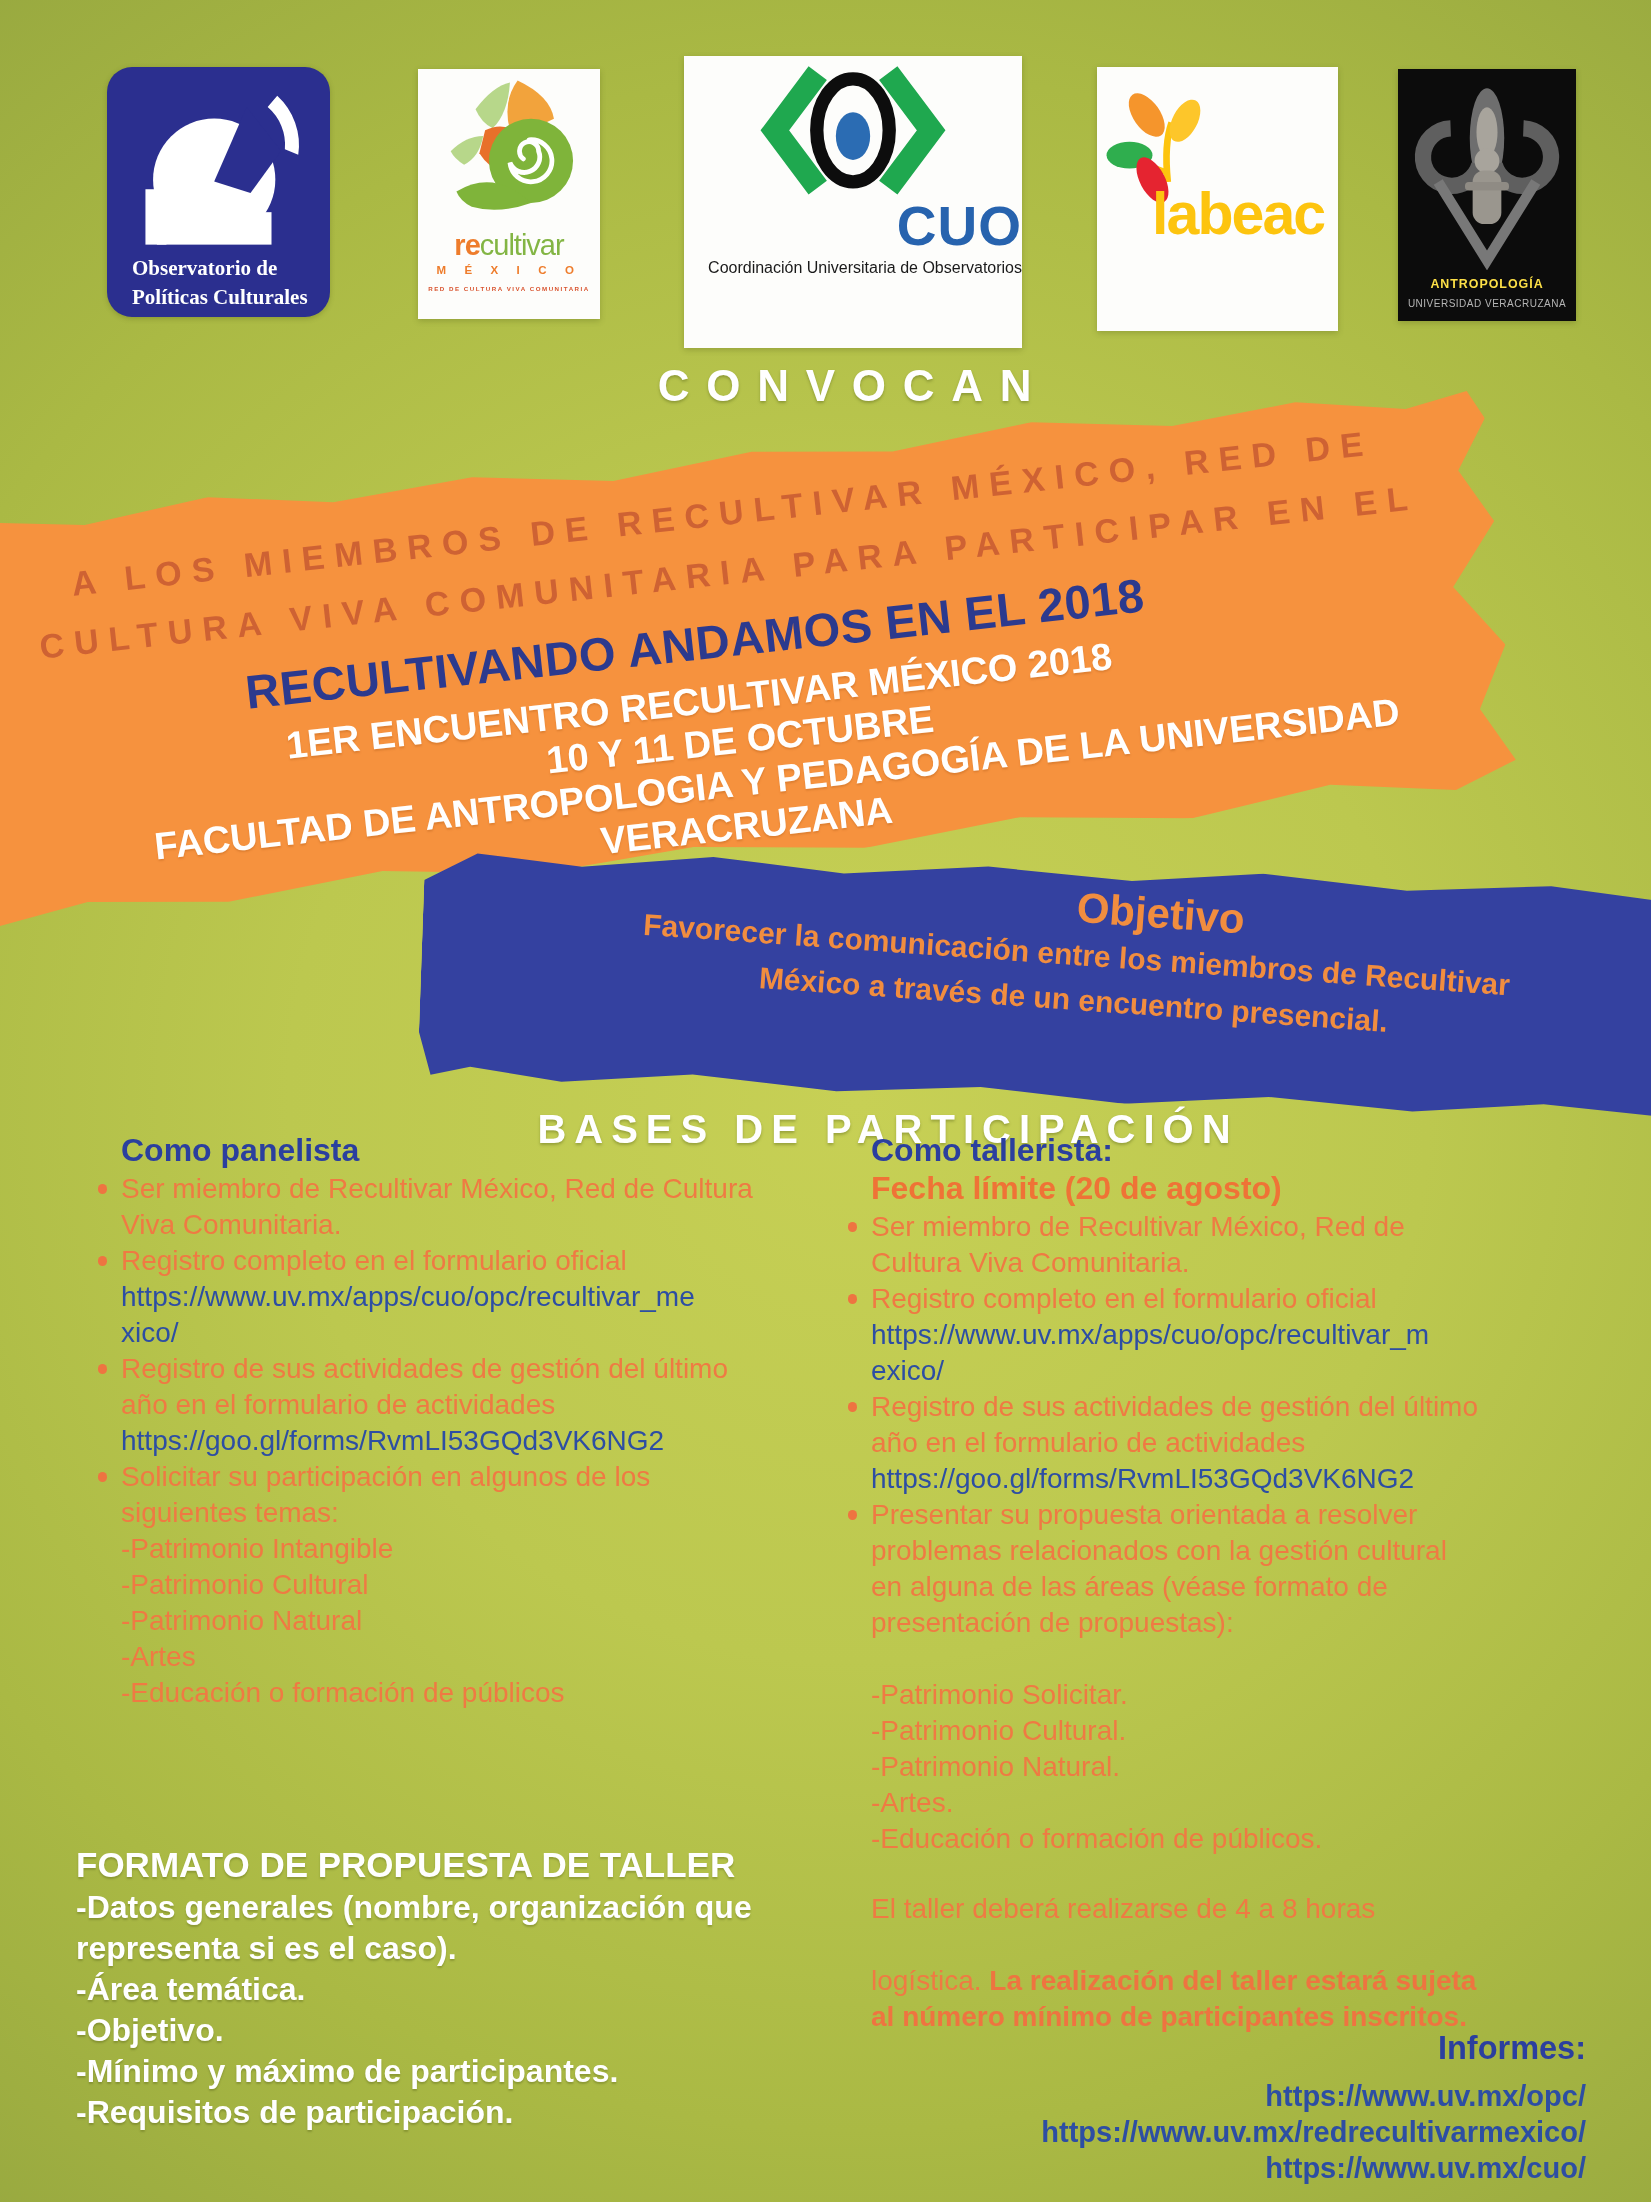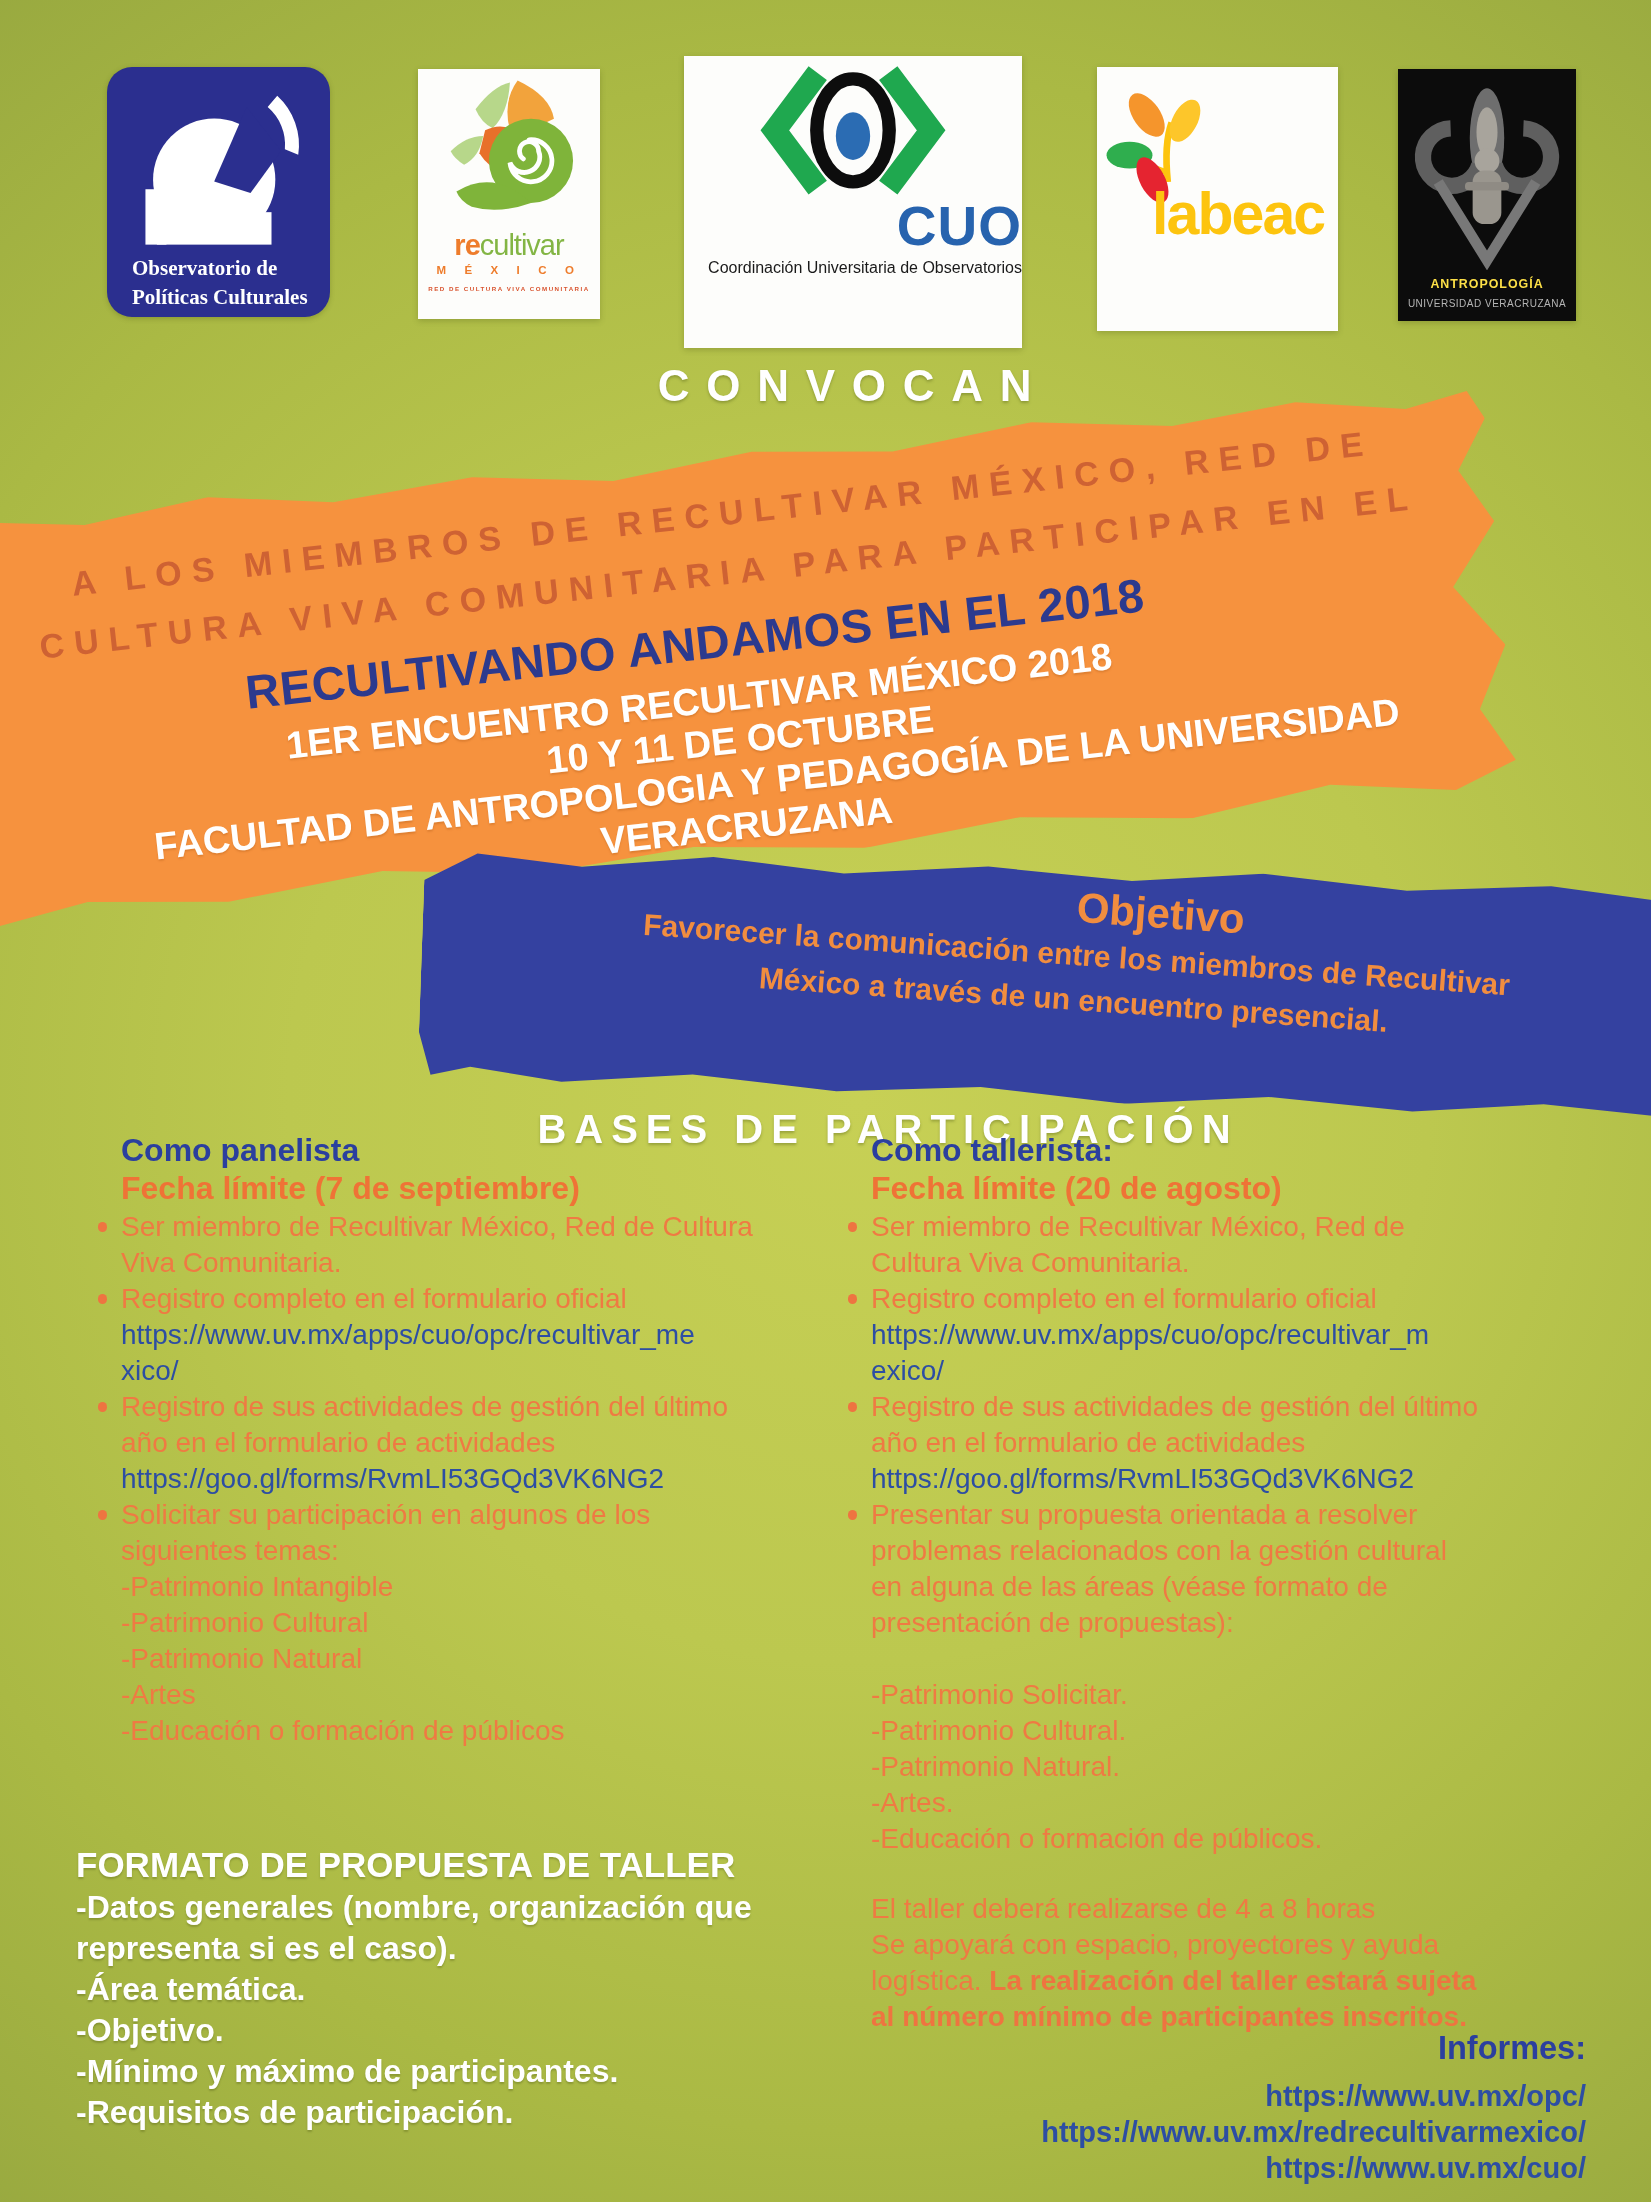--- a/index.html
+++ b/index.html
@@ -165,21 +165,20 @@
         <div>Favorecer la comunicación entre los miembros de Recultivar</div>
         <div>México a través de un encuentro presencial.</div>
       </div>
     </div>
   </div>
 
   <div class="bases-title">BASES DE PARTICIPACIÓN</div>
 
   <div class="col col-left">
     <div class="col-heading">Como panelista</div>
-    <div class="col-deadline">Fecha límite (7 de septiembre)</div>
     <div class="list">
         <div class="item">
           <span class="dot"></span>
           <div class="itx"><span class="c-o">Ser miembro de Recultivar México, Red de Cultura</span><br><span class="c-o">Viva Comunitaria.</span></div>
         </div>
         <div class="item">
           <span class="dot"></span>
           <div class="itx"><span class="c-o">Registro completo en el formulario oficial</span><br><span class="c-b">https://www.uv.mx/apps/cuo/opc/recultivar_me</span><br><span class="c-b">xico/</span></div>
         </div>
         <div class="item">
@@ -209,21 +208,21 @@
           <div class="itx"><span class="c-o">Registro de sus actividades de gestión del último</span><br><span class="c-o">año en el formulario de actividades</span><br><span class="c-b">https://goo.gl/forms/RvmLI53GQd3VK6NG2</span></div>
         </div>
         <div class="item">
           <span class="dot"></span>
           <div class="itx"><span class="c-o">Presentar su propuesta orientada a resolver</span><br><span class="c-o">problemas relacionados con la gestión cultural</span><br><span class="c-o">en alguna de las áreas (véase formato de</span><br><span class="c-o">presentación de propuestas):</span></div>
         </div>
         <div class="item" style="margin-top: 36px;">
           <div class="itx"><span class="c-o">-Patrimonio Solicitar.</span><br><span class="c-o">-Patrimonio Cultural.</span><br><span class="c-o">-Patrimonio Natural.</span><br><span class="c-o">-Artes.</span><br><span class="c-o">-Educación o formación de públicos.</span></div>
         </div>
         <div class="item" style="margin-top: 34px;">
-          <div class="itx"><span class="c-o">El taller deberá realizarse de 4 a 8 horas</span><br><span class="c-o">Se apoyará con espacio, proyectores y ayuda</span><br><span class="c-o">logística. </span><span class="c-ob">La realización del taller estará sujeta</span><br><span class="c-ob">al número mínimo de participantes inscritos.</span></div>
+          <div class="itx"><span class="c-o">El taller deberá realizarse de 4 a 8 horas</span><br><br><span class="c-o">logística. </span><span class="c-ob">La realización del taller estará sujeta</span><br><span class="c-ob">al número mínimo de participantes inscritos.</span></div>
         </div>
       </div>
   </div>
 
   <div class="formato">
     <div class="formato-title">FORMATO DE PROPUESTA DE TALLER</div>
     <div class="formato-lines">
         <div>-Datos generales (nombre, organización que</div>
         <div>representa si es el caso).</div>
         <div>-Área temática.</div>

